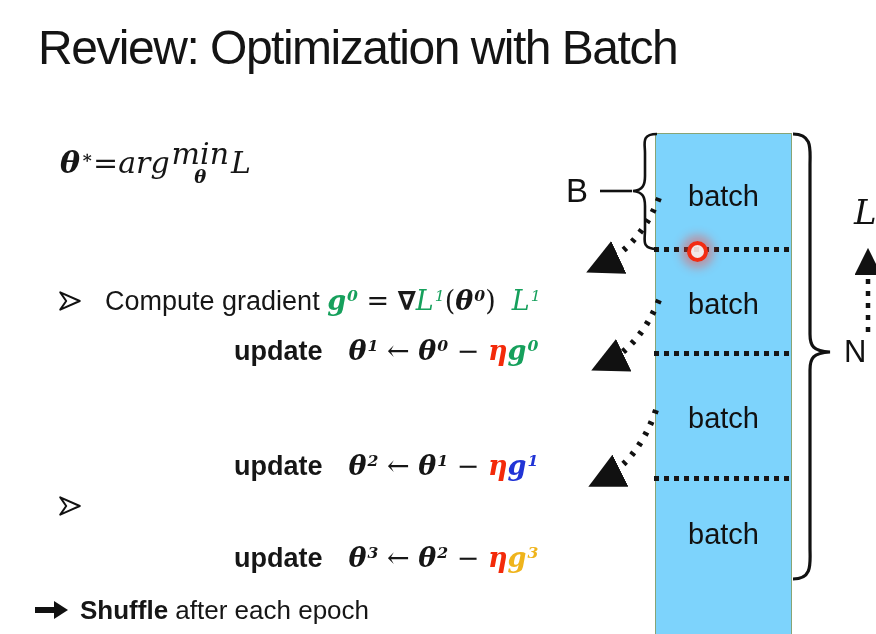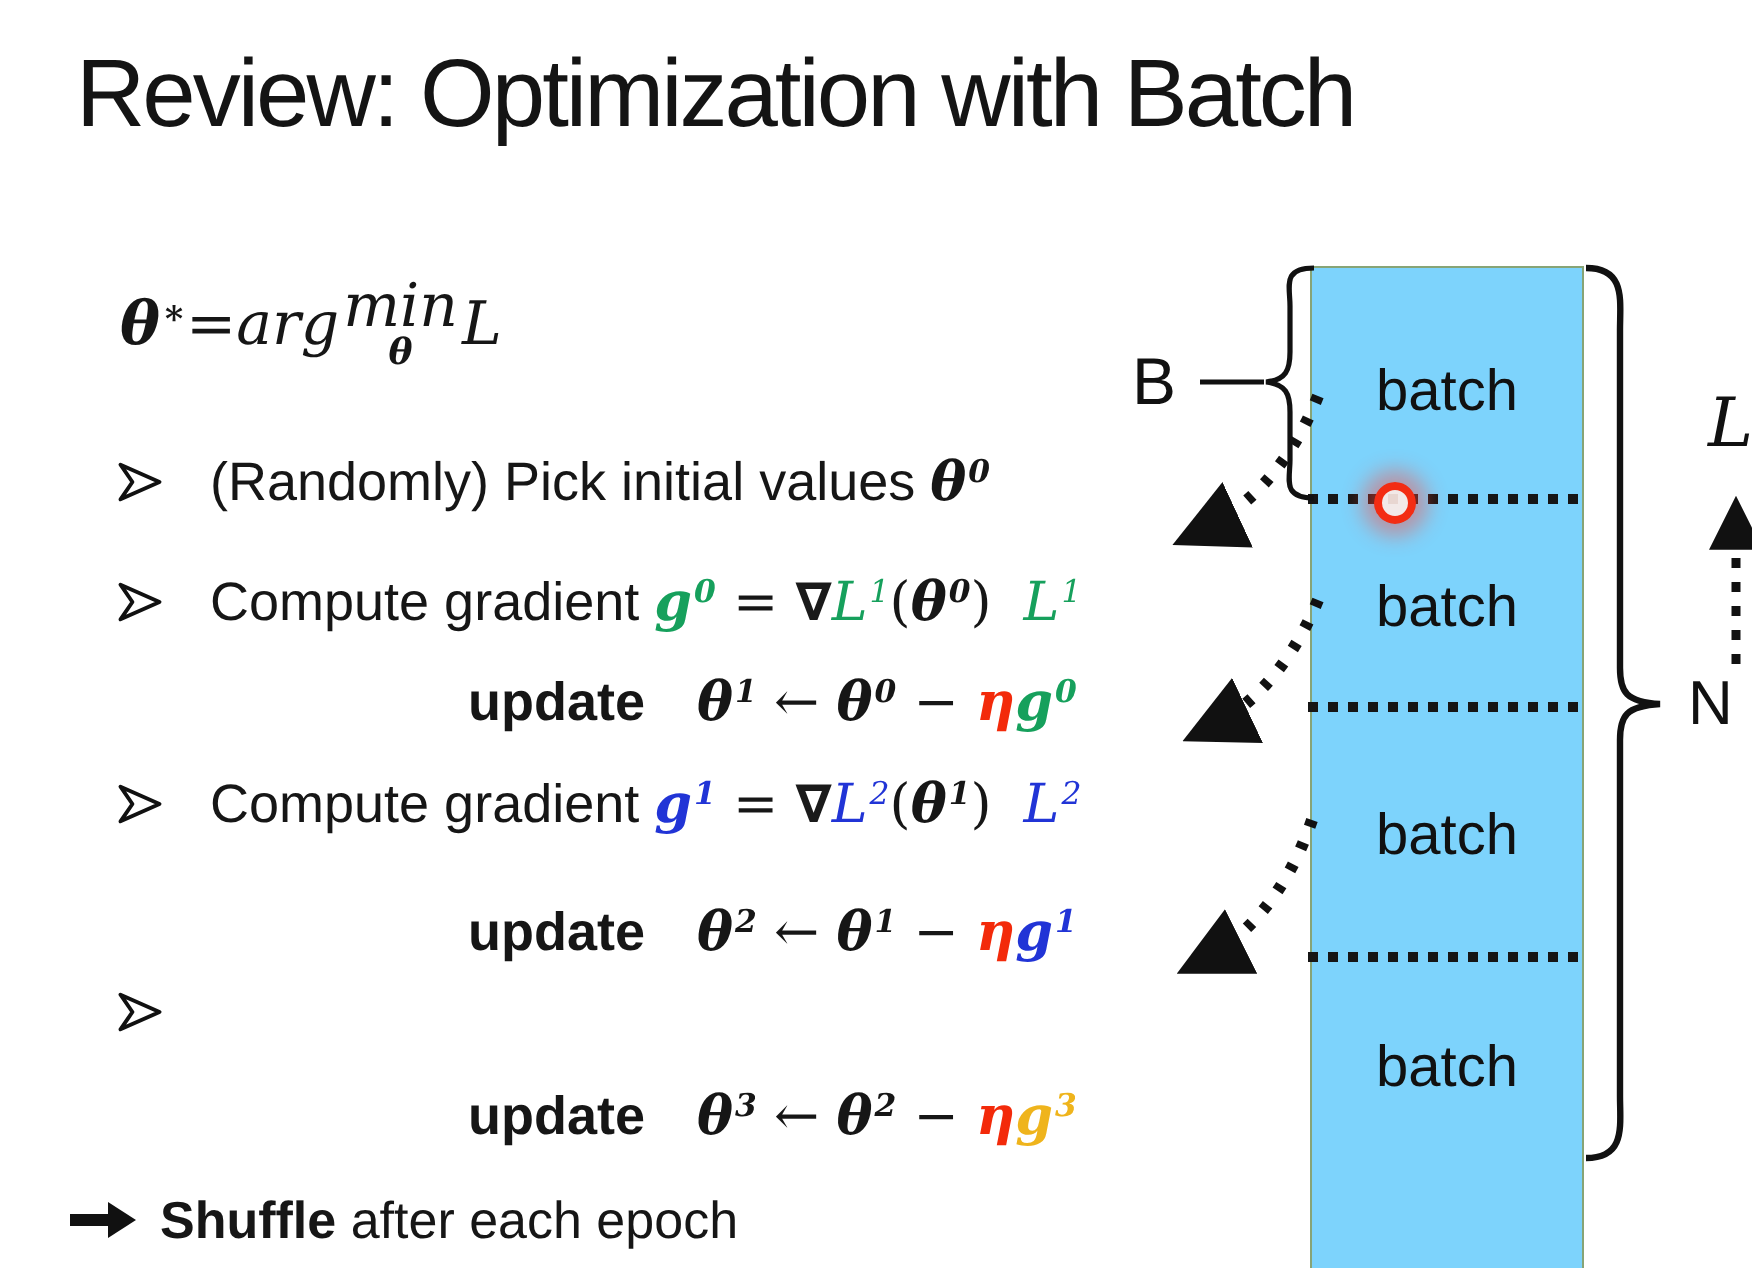--- a/index.html
+++ b/index.html
@@ -52,44 +52,32 @@
       <span class="math b">θ<sup>∗</sup></span>
       <span class="math up"> = </span>
       <span class="math">arg </span>
       <span class="math stack">
         <span class="t">min</span>
         <span class="under">θ</span>
       </span>
       <span class="math"> L</span>
     </div>
 
-  <div class="row" style="left:45px;top:221px;">
-    <svg class="bullet-icon" viewBox="0 0 24 24">
-      <path d="M3,4 L21,12 L3,20 L8.5,12 Z" fill="#ffffff" stroke="#111111" stroke-width="1.8" stroke-linejoin="round"></path>
-    </svg>
-    <span><span class="txt">(Randomly) Pick initial values </span><span class="math b">θ<sup>0</sup></span></span>
-  </div>
 
   <div class="row" style="left:45px;top:281px;">
     <svg class="bullet-icon" viewBox="0 0 24 24">
       <path d="M3,4 L21,12 L3,20 L8.5,12 Z" fill="#ffffff" stroke="#111111" stroke-width="1.8" stroke-linejoin="round"></path>
     </svg>
     <span><span class="txt">Compute gradient </span><span class="math b green">g<sup>0</sup></span><span class="math up"> = </span><span class="nab">∇</span><span class="math green">L<sup>1</sup></span><span class="math up">(</span><span class="math b">θ<sup>0</sup></span><span class="math up">)</span><span class="math green gap">L<sup>1</sup></span></span>
   </div>
 
   <div class="row" style="left:222px;top:331px;">
     <span><span class="txt b">update</span><span class="math b gap2">θ<sup>1</sup></span><span class="math up"> ← </span><span class="math b">θ<sup>0</sup></span><span class="math up"> − </span><span class="math b red">η</span><span class="math b green">g<sup>0</sup></span></span>
   </div>
 
-  <div class="row" style="left:45px;top:382px;">
-    <svg class="bullet-icon" viewBox="0 0 24 24">
-      <path d="M3,4 L21,12 L3,20 L8.5,12 Z" fill="#ffffff" stroke="#111111" stroke-width="1.8" stroke-linejoin="round"></path>
-    </svg>
-    <span><span class="txt">Compute gradient </span><span class="math b blue">g<sup>1</sup></span><span class="math up"> = </span><span class="nab">∇</span><span class="math blue">L<sup>2</sup></span><span class="math up">(</span><span class="math b">θ<sup>1</sup></span><span class="math up">)</span><span class="math blue gap">L<sup>2</sup></span></span>
-  </div>
 
   <div class="row" style="left:222px;top:446px;">
     <span><span class="txt b">update</span><span class="math b gap2">θ<sup>2</sup></span><span class="math up"> ← </span><span class="math b">θ<sup>1</sup></span><span class="math up"> − </span><span class="math b red">η</span><span class="math b blue">g<sup>1</sup></span></span>
   </div>
 
   <div class="row" style="left:45px;top:486px;">
     <svg class="bullet-icon" viewBox="0 0 24 24">
       <path d="M3,4 L21,12 L3,20 L8.5,12 Z" fill="#ffffff" stroke="#111111" stroke-width="1.8" stroke-linejoin="round"></path>
     </svg>
   </div>

